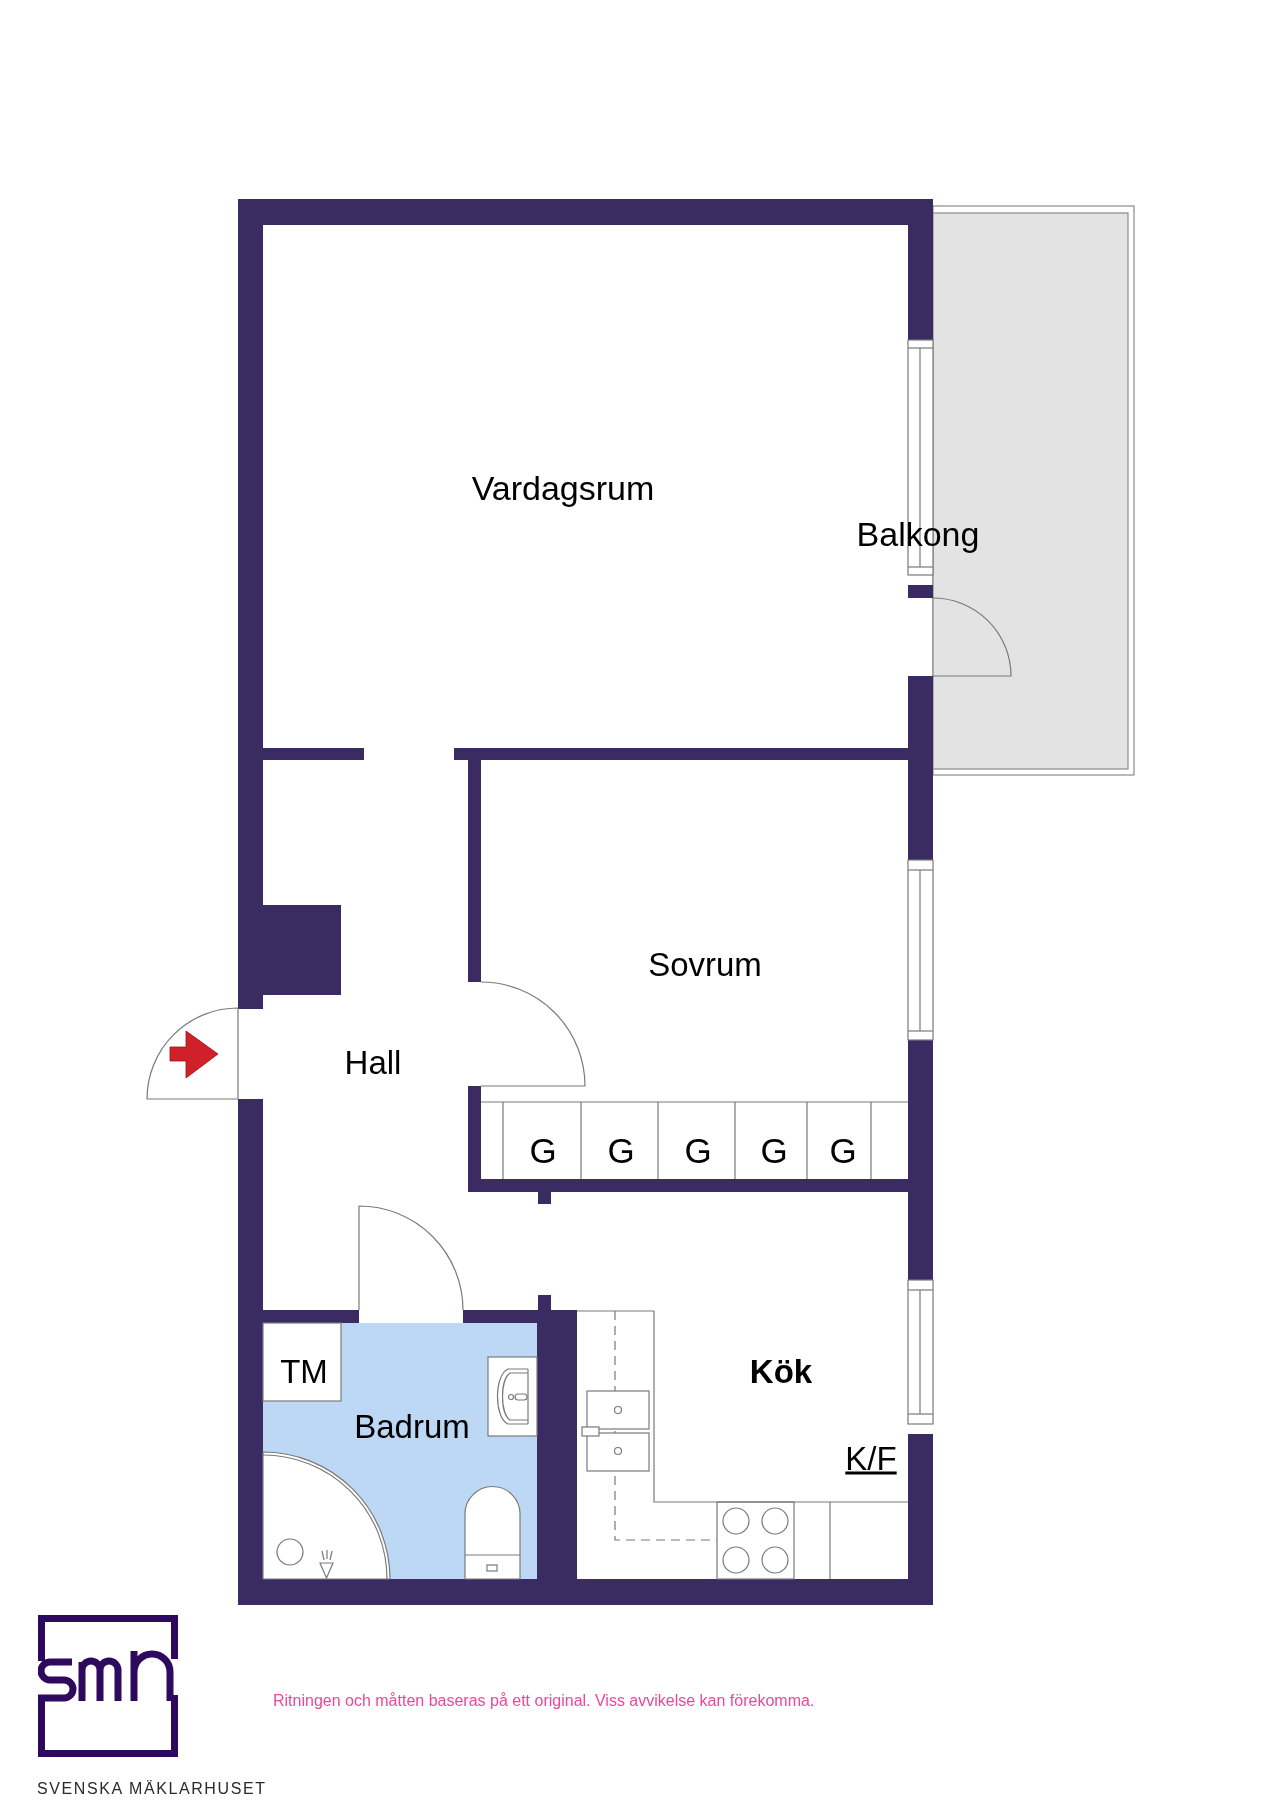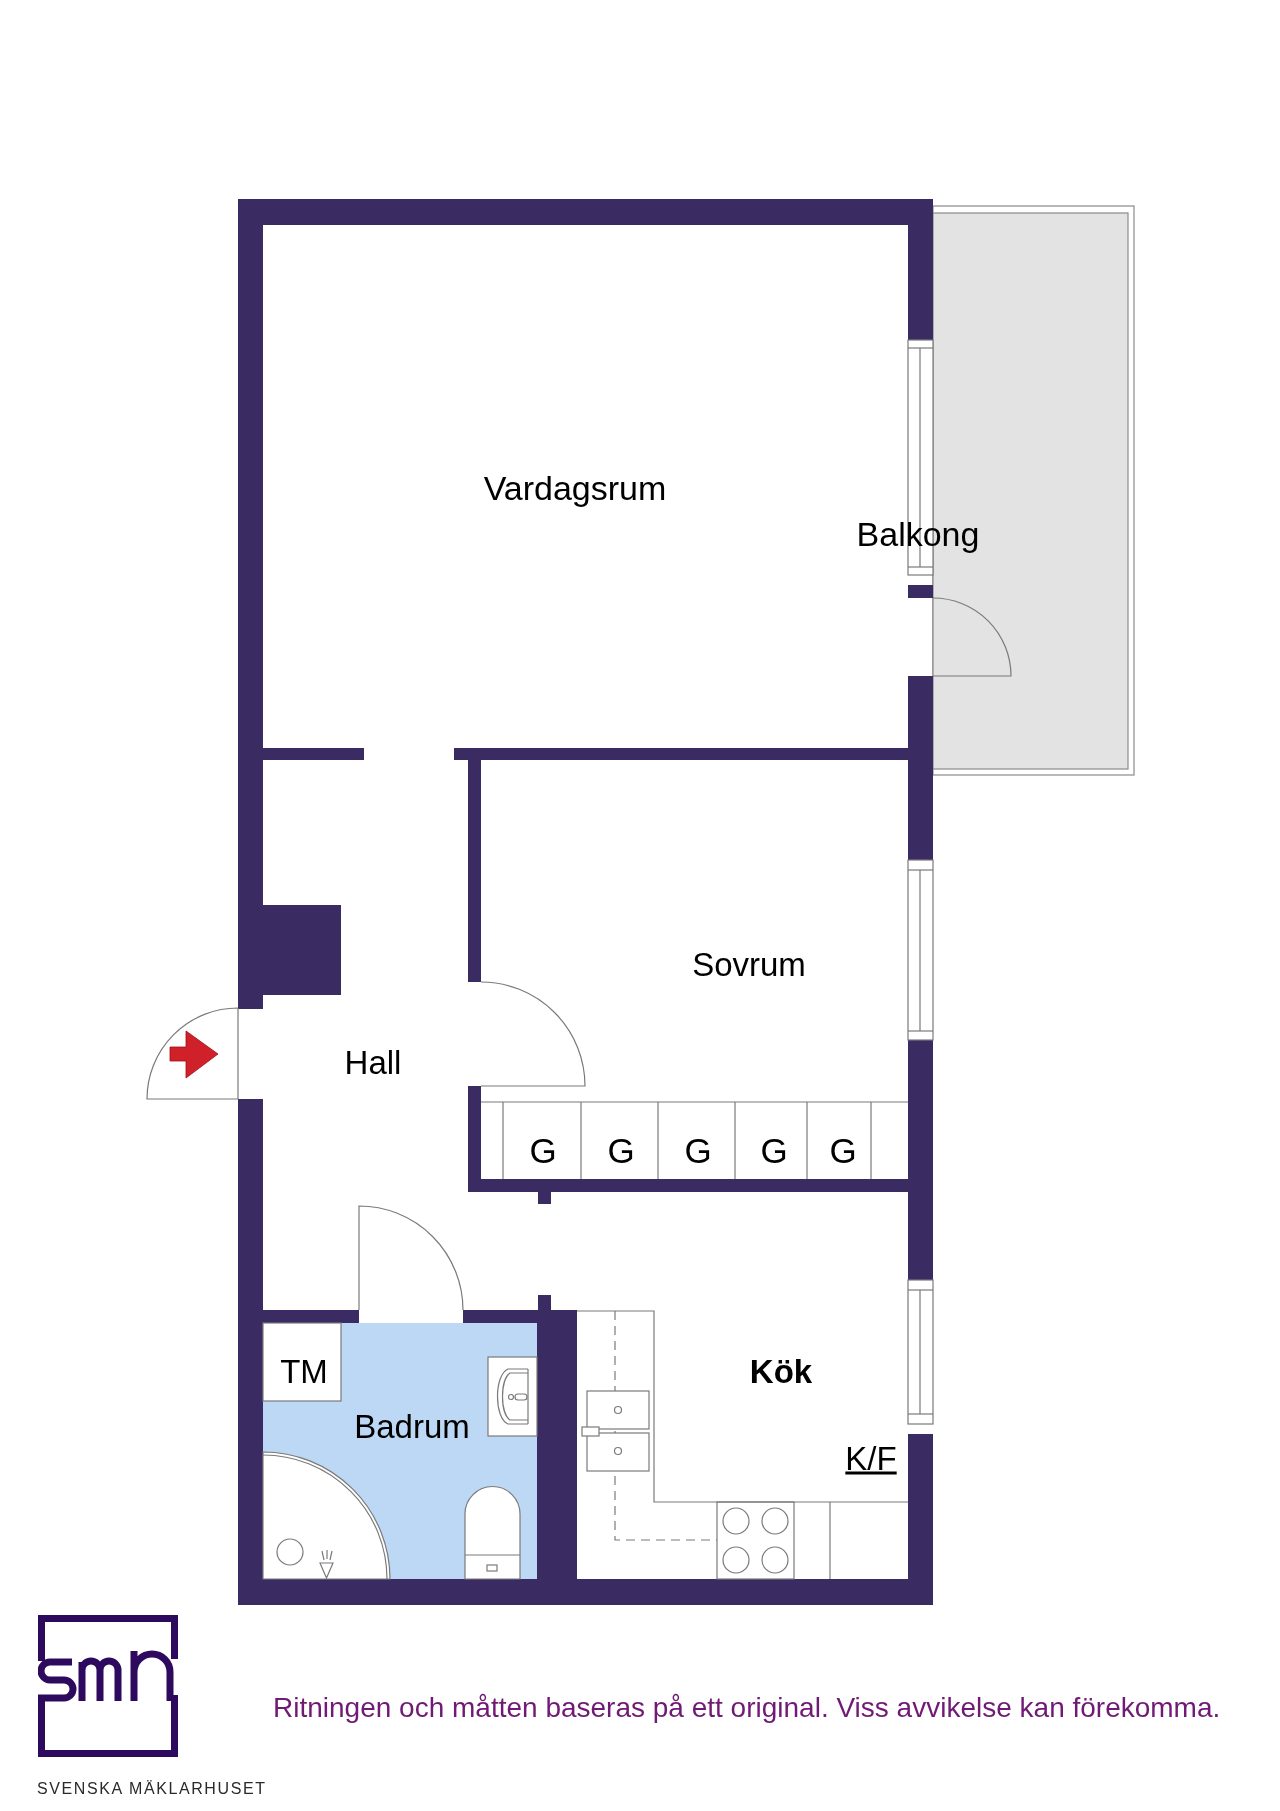--- a/index.html
+++ b/index.html
@@ -6,21 +6,21 @@
   body { width: 1280px; height: 1811px; position: relative; overflow: hidden; font-family: "Liberation Sans", sans-serif; }
   #plan { position: absolute; left: 0; top: 0; width: 1280px; height: 1811px; }
   .wall { fill: #3a2b62; }
   .thin { fill: none; stroke: #7a7a7a; stroke-width: 1.2; }
   .thin-w { fill: #ffffff; stroke: #7a7a7a; stroke-width: 1.2; }
   .dash { fill: none; stroke: #7a7a7a; stroke-width: 1.2; stroke-dasharray: 9 6; }
   .lbl { position: absolute; color: #000; white-space: nowrap; transform: translate(-50%, -50%); line-height: 1; }
   .room-lg { font-size: 34px; }
   .room-md { font-size: 33px; }
   .g-lbl { font-size: 35px; }
-  .disclaimer { position: absolute; left: 273px; top: 1692px; font-size: 28px; color: #701a75; white-space: nowrap; }
+  .disclaimer { position: absolute; left: 273px; top: 1692px; font-size: 16px; color: #ec4899; white-space: nowrap; }
   .logo { position: absolute; left: 38px; top: 1615px; width: 140px; height: 142px; }
   .logo-caption { position: absolute; left: 37px; top: 1780px; font-size: 16px; letter-spacing: 1.6px; color: #2a2a2a; white-space: nowrap; }
 </style>
 </head>
 <body>
 
 <svg id="plan" viewBox="0 0 1280 1811" xmlns="http://www.w3.org/2000/svg">
 
   <g>
     <rect x="933" y="206" width="201" height="569" fill="#ffffff" stroke="#8a8a8a" stroke-width="1.2"></rect>
@@ -143,23 +143,23 @@
 
     <rect class="thin" x="717" y="1502" width="77" height="77"></rect>
     <circle class="thin" cx="736" cy="1521" r="13"></circle>
     <circle class="thin" cx="775" cy="1521" r="13"></circle>
     <circle class="thin" cx="736" cy="1560" r="13"></circle>
     <circle class="thin" cx="775" cy="1560" r="13"></circle>
     <line class="thin" x1="830" y1="1502" x2="830" y2="1579"></line>
   </g>
 </svg>
 
-<div class="lbl room-lg" style="left:563px; top:488px;margin-left:12px;">Vardagsrum</div>
+<div class="lbl room-lg" style="left:563px; top:488px;">Vardagsrum</div>
 <div class="lbl room-lg" style="left:918px; top:490px;margin-top:44px;">Balkong</div>
-<div class="lbl room-md" style="left:705px; top:964px;margin-left:44px;">Sovrum</div>
+<div class="lbl room-md" style="left:705px; top:964px;">Sovrum</div>
 <div class="lbl room-md" style="left:373px; top:1062px;">Hall</div>
 <div class="lbl room-md" style="left:412px; top:1426px;">Badrum</div>
 <div class="lbl room-md" style="left:781px; top:1371px;font-weight:bold;">Kök</div>
 
 <div class="lbl g-lbl" style="left:543px; top:1150px;">G</div>
 <div class="lbl g-lbl" style="left:621px; top:1150px;">G</div>
 <div class="lbl g-lbl" style="left:698px; top:1150px;">G</div>
 <div class="lbl g-lbl" style="left:774px; top:1150px;">G</div>
 <div class="lbl g-lbl" style="left:843px; top:1150px;">G</div>
 <div class="lbl room-md" style="left:304px; top:1371px;text-align:right;">TM</div>

